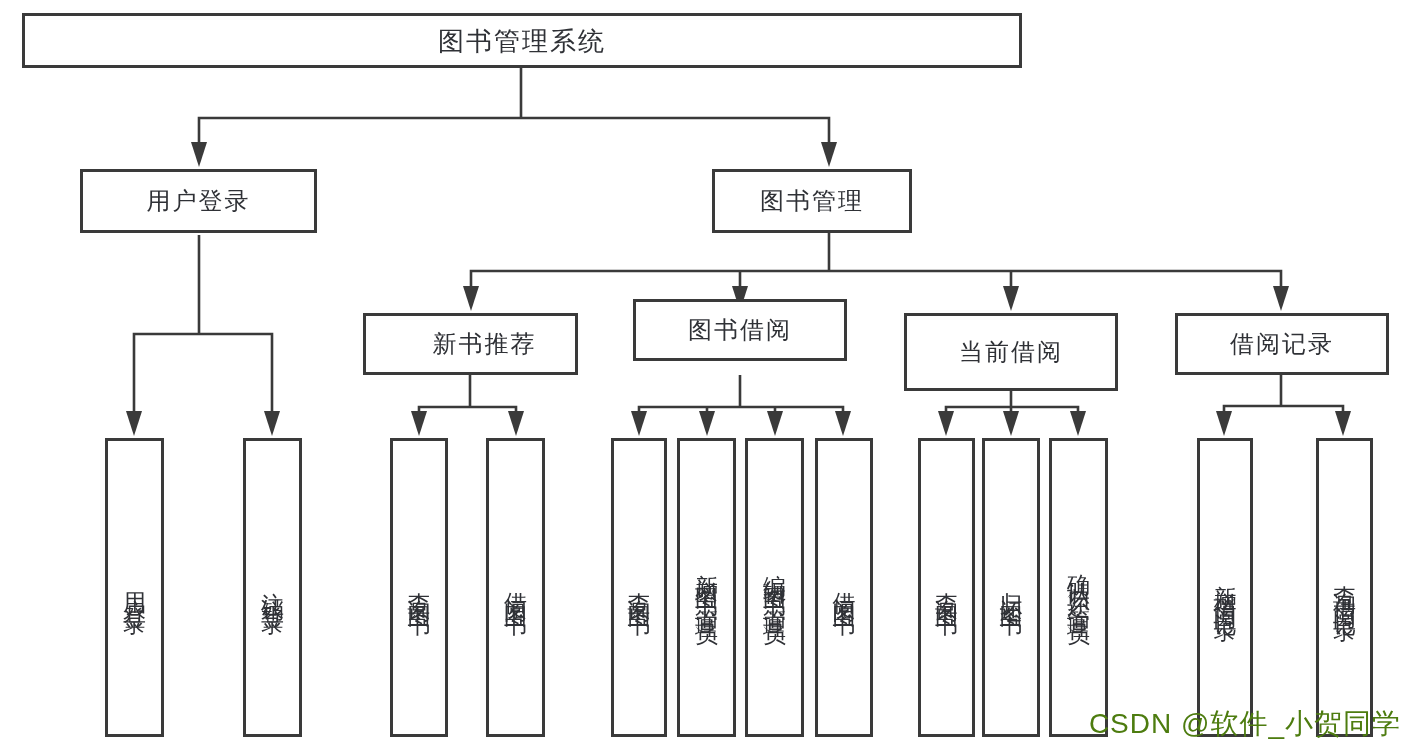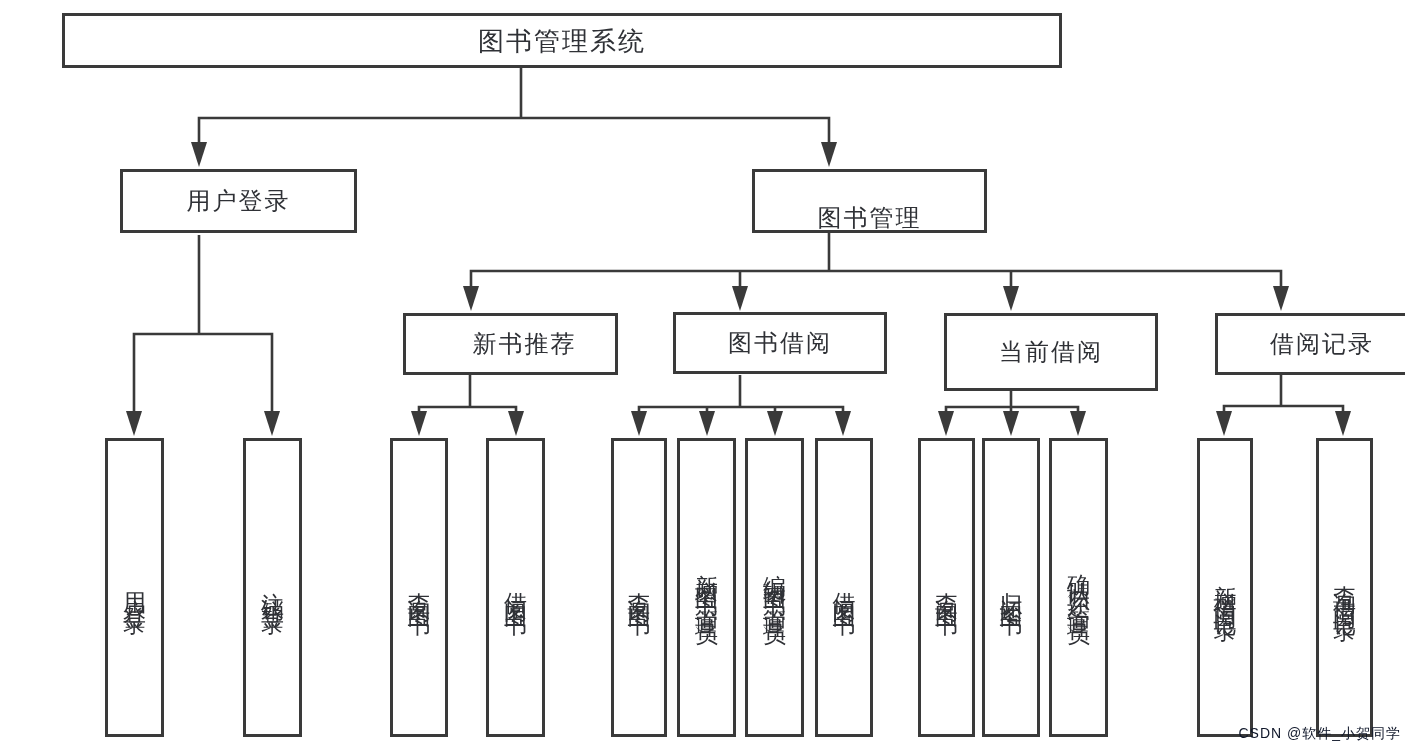--- a/index.html
+++ b/index.html
@@ -16,21 +16,20 @@
   }
   .node {
     position: absolute;
     box-sizing: border-box;
     background: #ffffff;
     border: 3px solid #3a3a3a;
     display: flex;
     align-items: center;
     justify-content: center;
     z-index: 2;
-    margin-left: 40px;
   }
   .node-label {
     color: #2f3136;
     letter-spacing: 2px;
     white-space: nowrap;
     line-height: 1;
   }
   .root-label  { font-size: 26px; }
   .mid-label   { font-size: 24px; }
   .leaf {
@@ -57,23 +56,23 @@
     position: absolute;
     left: 0; top: 0;
     z-index: 1;
   }
   #connectors path { stroke: #3a3a3a; stroke-width: 2.6; fill: none; }
   #connectors polygon { fill: #3a3a3a; stroke: none; }
   #watermark {
     position: absolute;
     right: 4px;
     bottom: 4px;
-    font-size: 14px;
+    font-size: 28px;
     letter-spacing: 1px;
-    color: #0f172a;
+    color: #4d7c0f;
     z-index: 5;
     white-space: nowrap;
   }
 </style>
 </head>
 <body>
 
 <div id="stage">
 
   <svg id="connectors" width="1405" height="747" viewBox="0 0 1405 747" aria-hidden="true">
@@ -112,28 +111,28 @@
     <polygon points="1335,411 1351,411 1343,436"></polygon>
   </svg>
 
   <div class="node" style="left:22px; top:13px; width:1000px; height:55px;">
     <span class="node-label root-label">图书管理系统</span>
   </div>
 
   <div class="node" style="left:80px; top:169px; width:237px; height:64px;">
     <span class="node-label mid-label">用户登录</span>
   </div>
-  <div class="node" style="left:712px; top:169px; width:235px; height:64px;align-items:flex-end;">
+  <div class="node" style="left:712px; top:169px; width:200px; height:64px;">
     <span class="node-label mid-label">图书管理</span>
   </div>
 
   <div class="node" style="left:363px; top:313px; width:215px; height:62px;padding-left:28px;">
     <span class="node-label mid-label">新书推荐</span>
   </div>
-  <div class="node" style="left:633px; top:312px; width:214px; height:62px;">
+  <div class="node" style="left:633px; top:299px; width:214px; height:62px;">
     <span class="node-label mid-label">图书借阅</span>
   </div>
   <div class="node" style="left:904px; top:313px; width:214px; height:78px;">
     <span class="node-label mid-label">当前借阅</span>
   </div>
   <div class="node" style="left:1175px; top:313px; width:214px; height:62px;">
     <span class="node-label mid-label">借阅记录</span>
   </div>
 
   <div class="leaf" style="left:105px; width:59px;">

